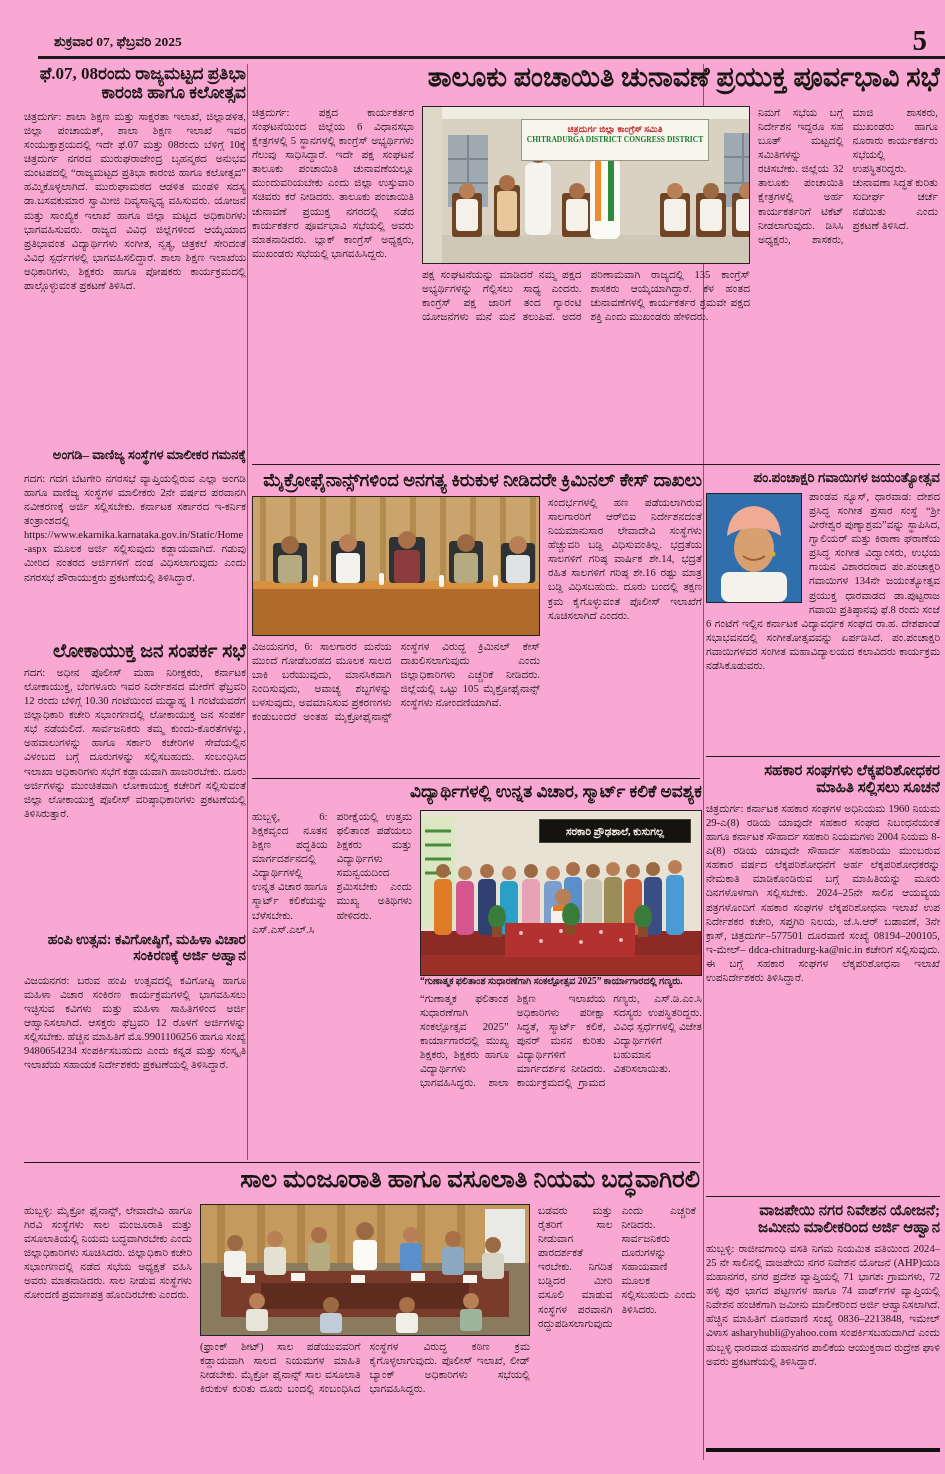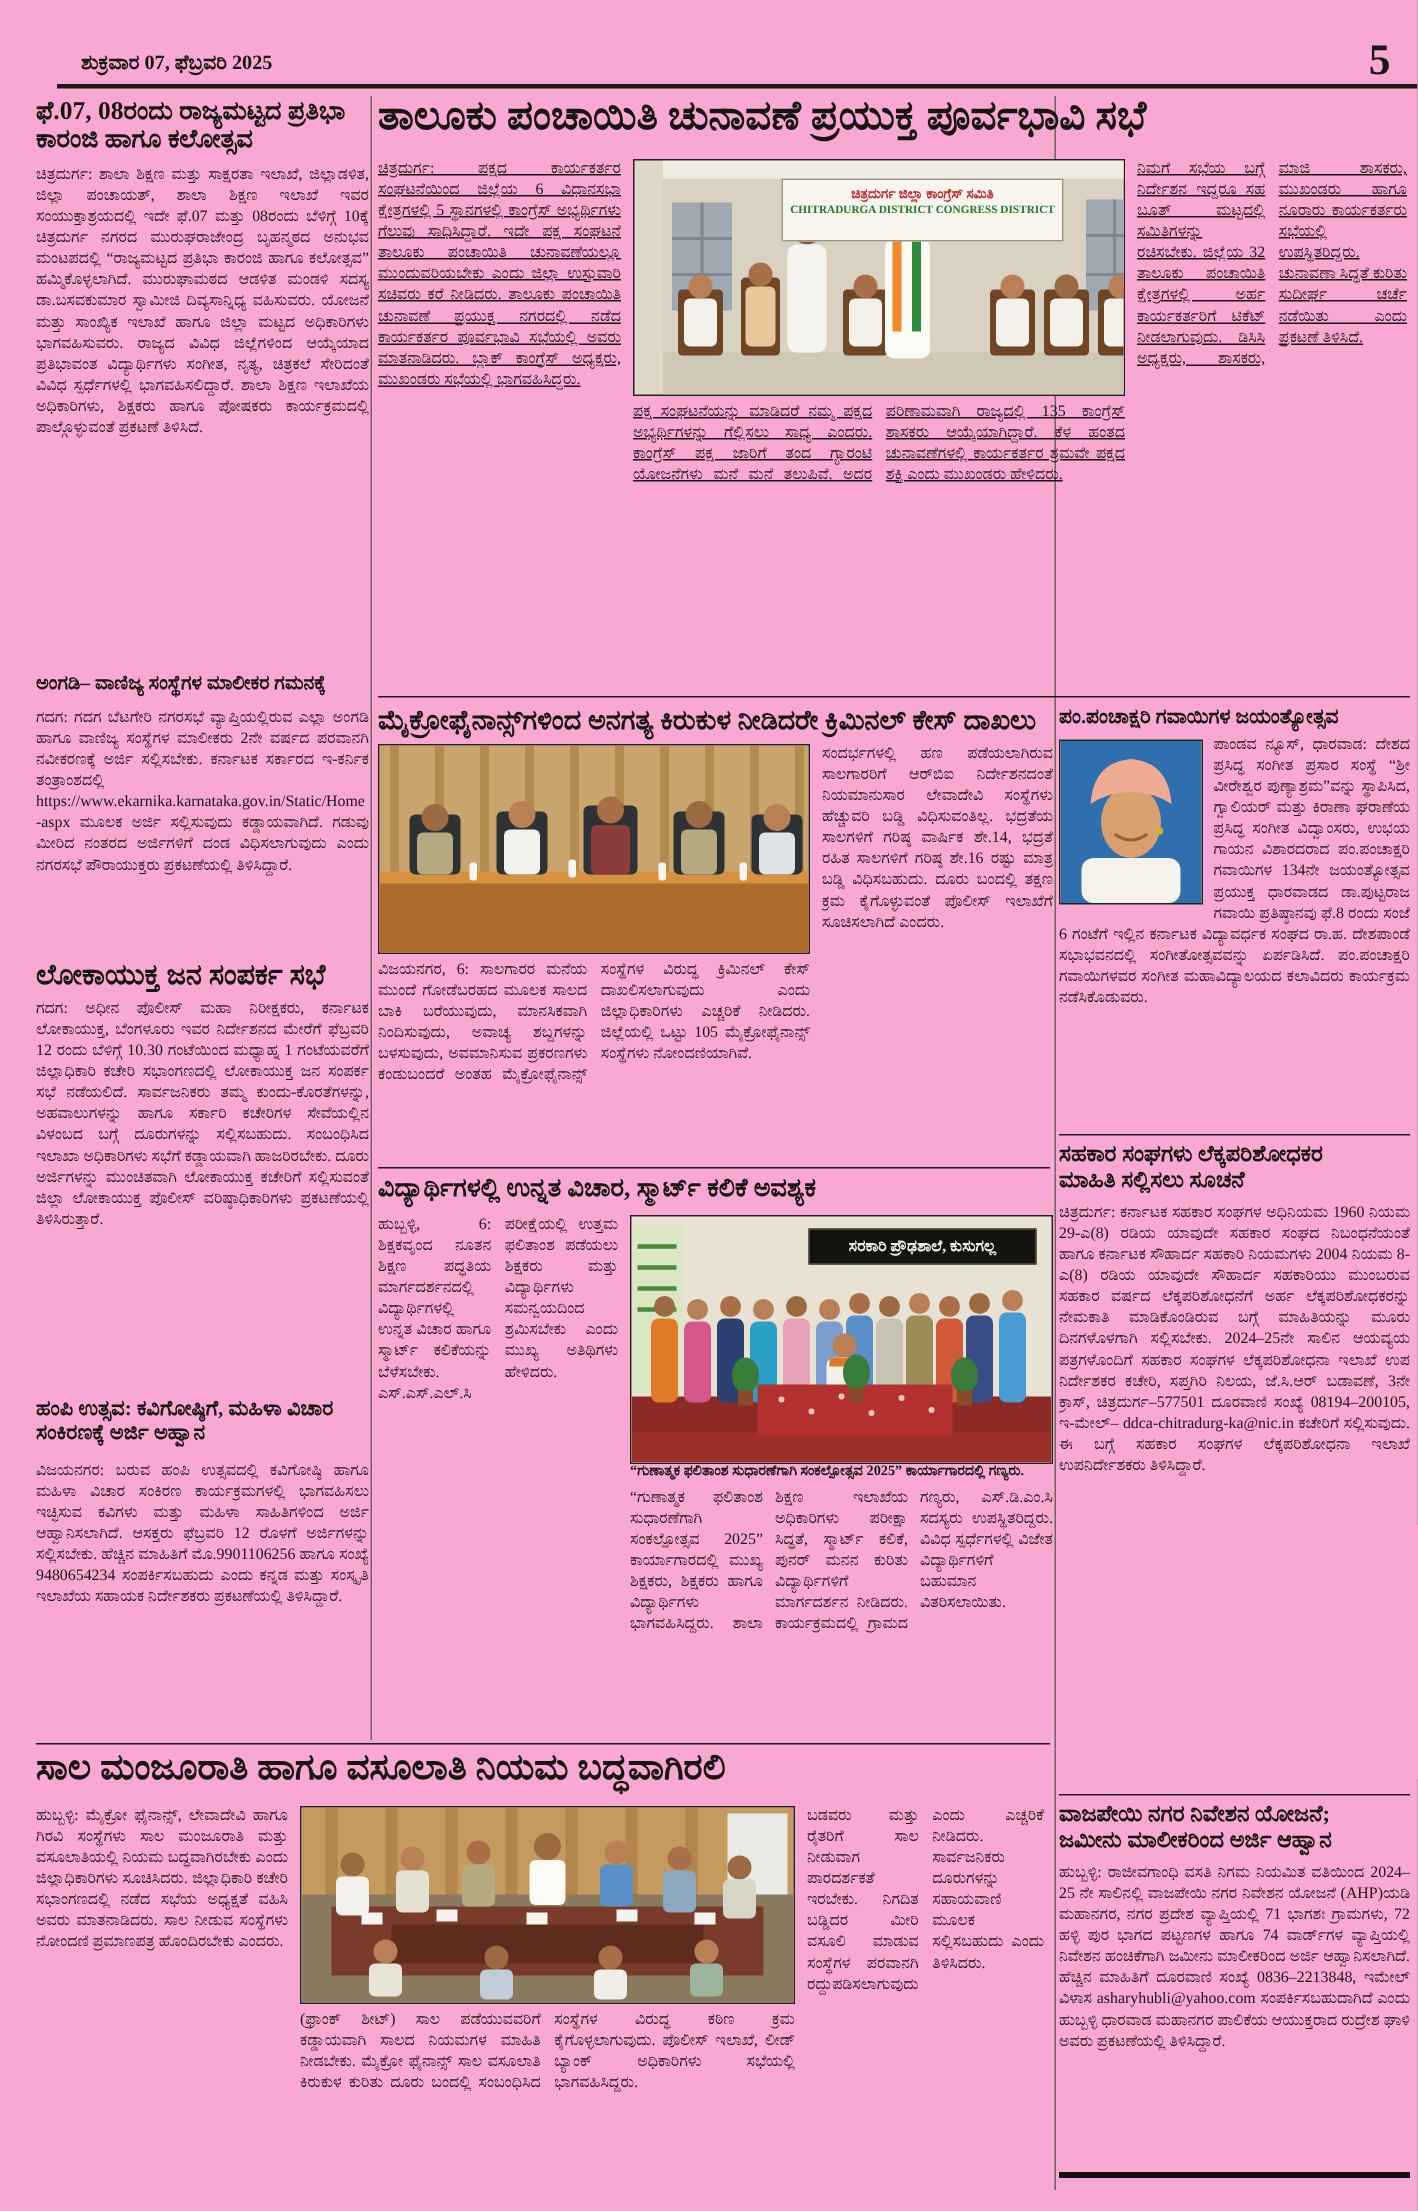--- a/index.html
+++ b/index.html
@@ -9,35 +9,35 @@
           font-family:"Liberation Serif", serif; }
   
   .mast-date { position:absolute; left:54px; top:34px; font-size:13.5px; font-weight:bold; }
   .mast-title { position:absolute; left:0; right:0; top:24px; text-align:center;
                 font-size:31px; font-weight:800; letter-spacing:1px; }
   .mast-page { position:absolute; right:18px; top:24px; font-size:29px; font-weight:bold; }
   .rule-h { position:absolute; background:#1c1a18; height:1px; }
   .rule-v { position:absolute; background:#6b665e; width:1px; }
   .thick { height:3px; }
   
-  .headline { font-weight:800; text-align:left; overflow:hidden; line-height:1.12; }
+  .headline { font-weight:800; text-align:right; overflow:hidden; line-height:1.12; }
   .one-line { white-space:nowrap; }
   .body-text { font-size:10.6px; line-height:1.33; text-align:justify; overflow:hidden;
                word-break:break-word; }
   .cols2 { column-count:2; column-gap:9px; }
   .cols3 { column-count:3; column-gap:8px; }
   .photo { position:relative; border:1px solid #25231f; overflow:hidden; background:#ded8c9; }
   .photo svg { display:block; }
   
   .left-col { position:absolute; left:24px; top:64px; width:222px; height:1096px; overflow:hidden; }
   .lc-art { overflow:hidden; }
   
   .main-art { position:absolute; left:252px; top:62px; width:688px; height:402px; overflow:hidden; }
   .main-head { font-size:27px; height:44px; }
-  .main-cols { display:flex; gap:8px; height:354px;text-decoration:underline; }
+  .main-cols { display:flex; gap:8px; height:354px; }
   .colA { width:162px; }
   .mid { width:328px; }
   .photo-main { width:328px; height:158px;padding-left:19px; }
   .mid-below { height:190px; margin-top:4px; }
   .rightc { width:180px; height:354px; }
   .banner1 { position:absolute; left:98px; top:12px; width:188px; height:42px;
              background:#f7f5ec; border:1px solid #9a9587; text-align:center; padding-top:4px; }
   .banner1 .kn { display:block; font-size:9px; font-weight:bold; color:#c3272b; white-space:nowrap; overflow:hidden; }
   .banner1 .en { display:block; font-size:7.5px; font-weight:bold; color:#1c7a31; white-space:nowrap; overflow:hidden; }
   

